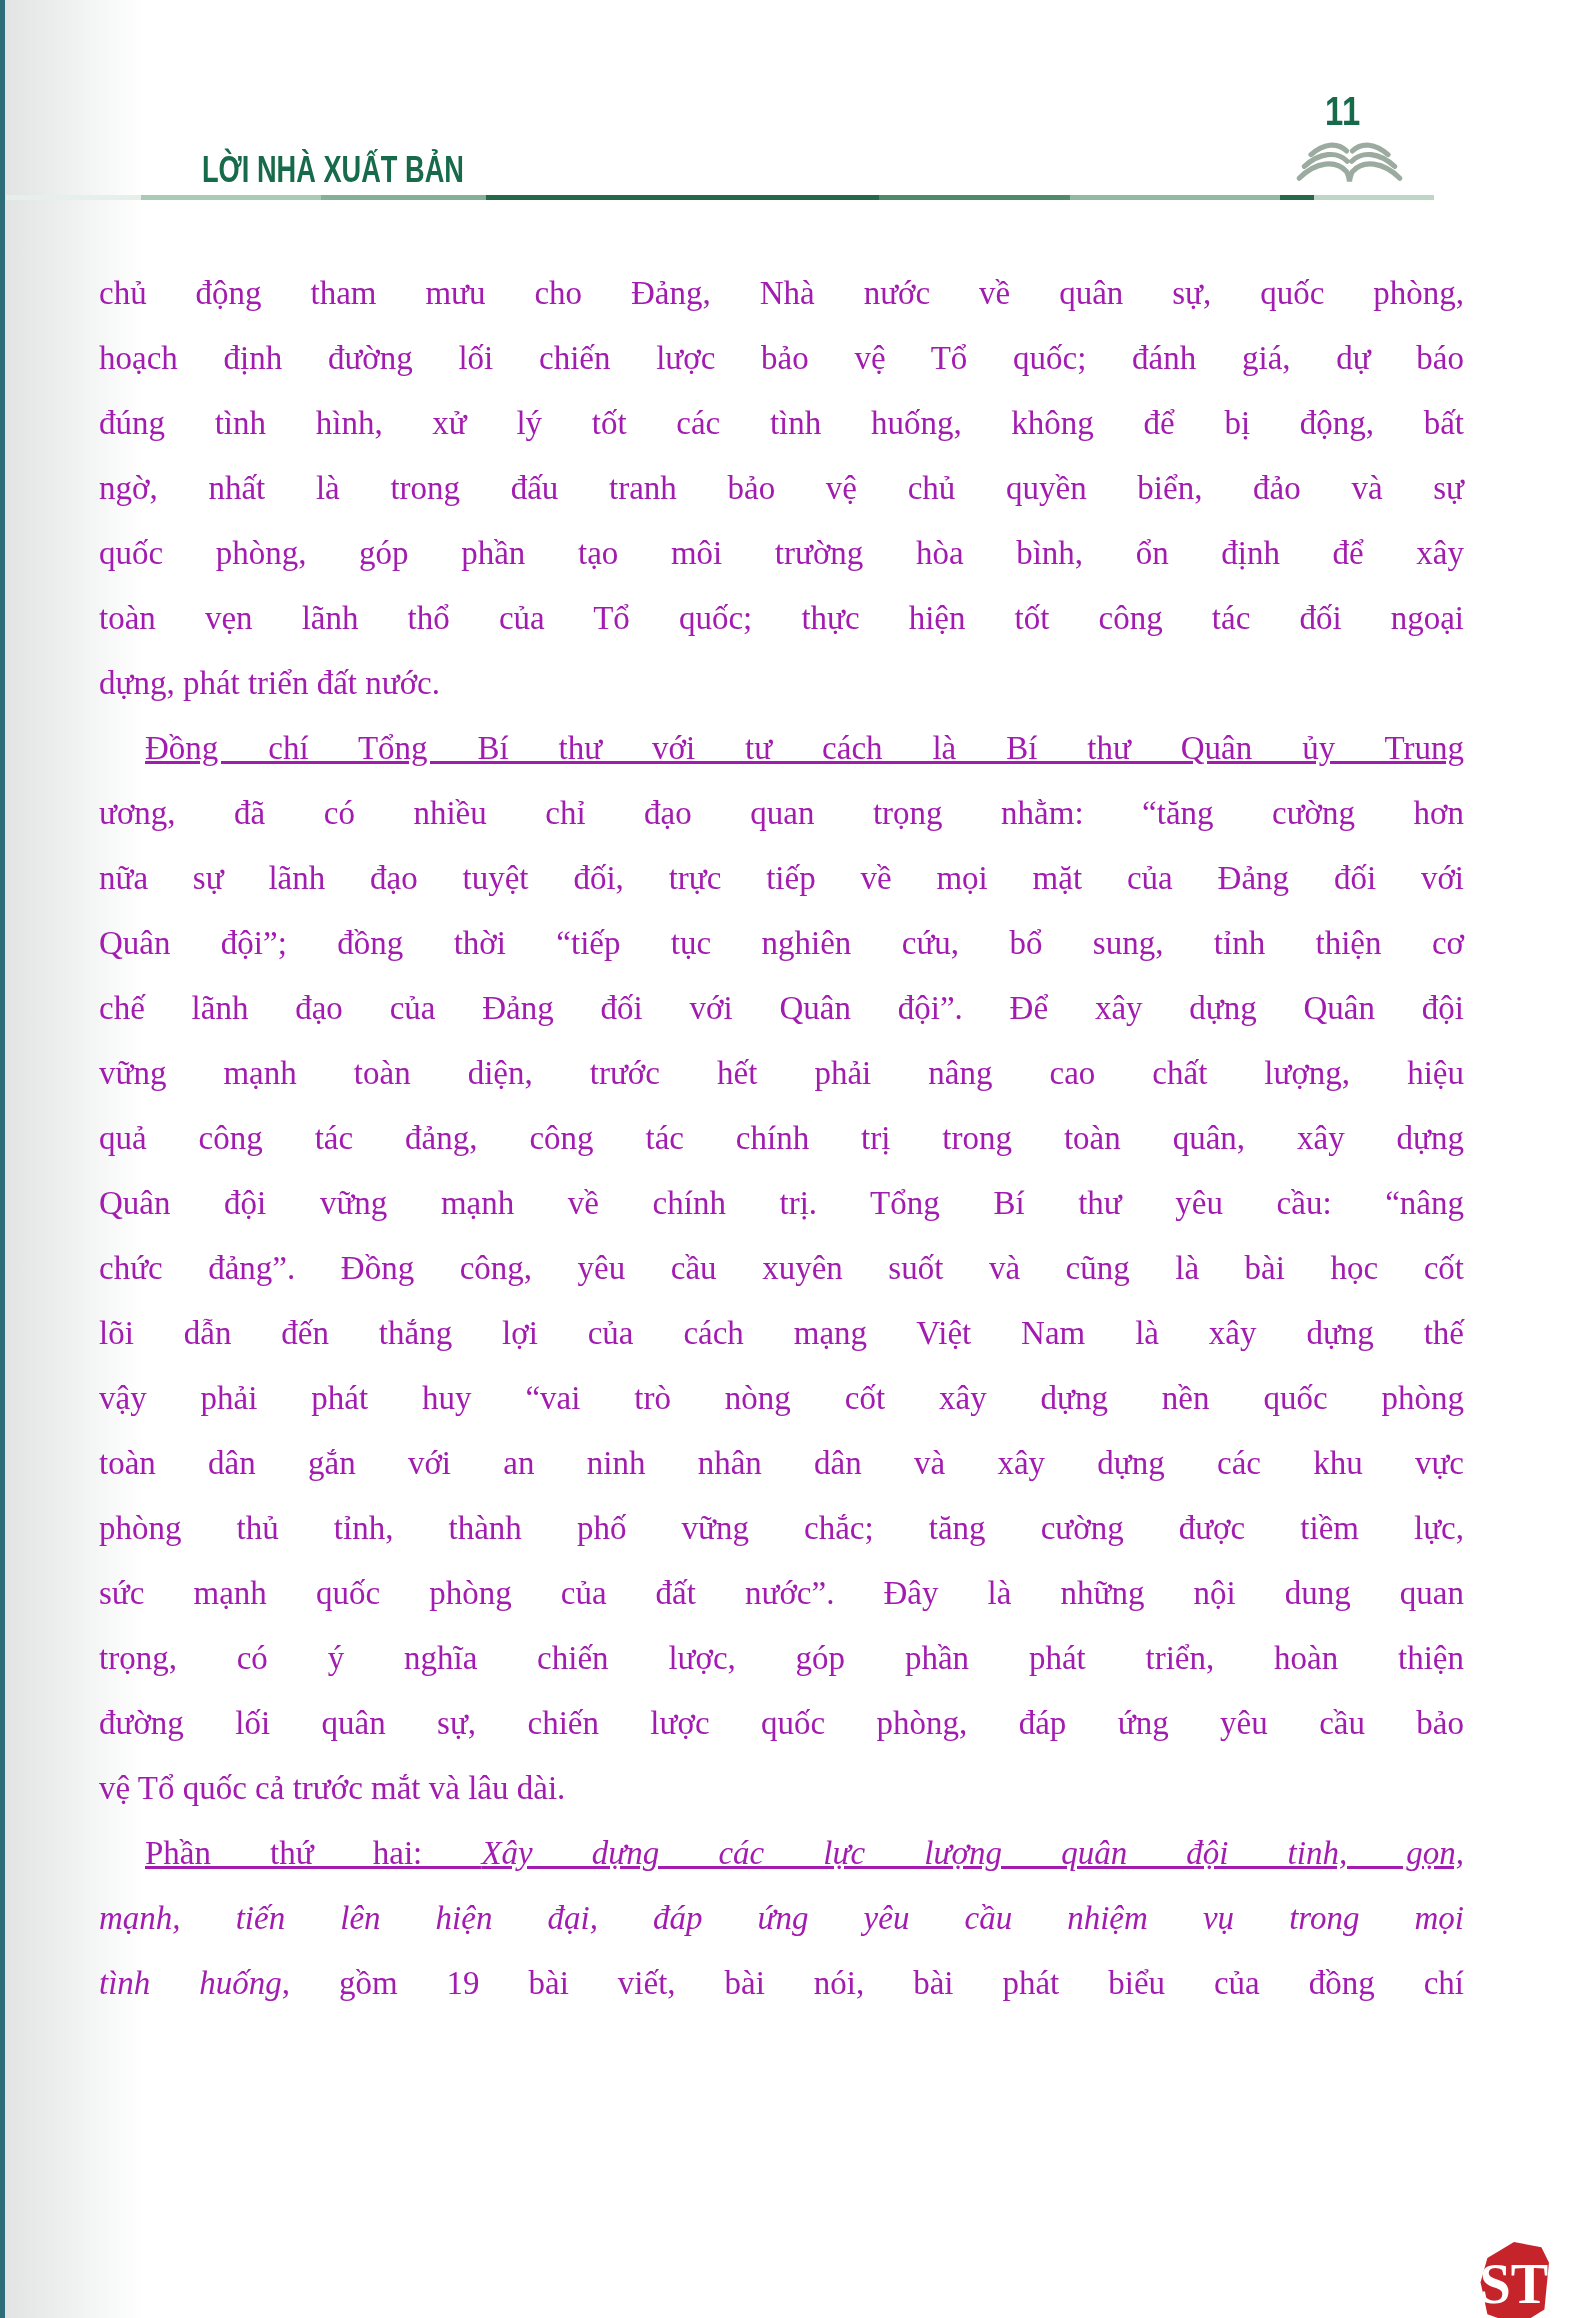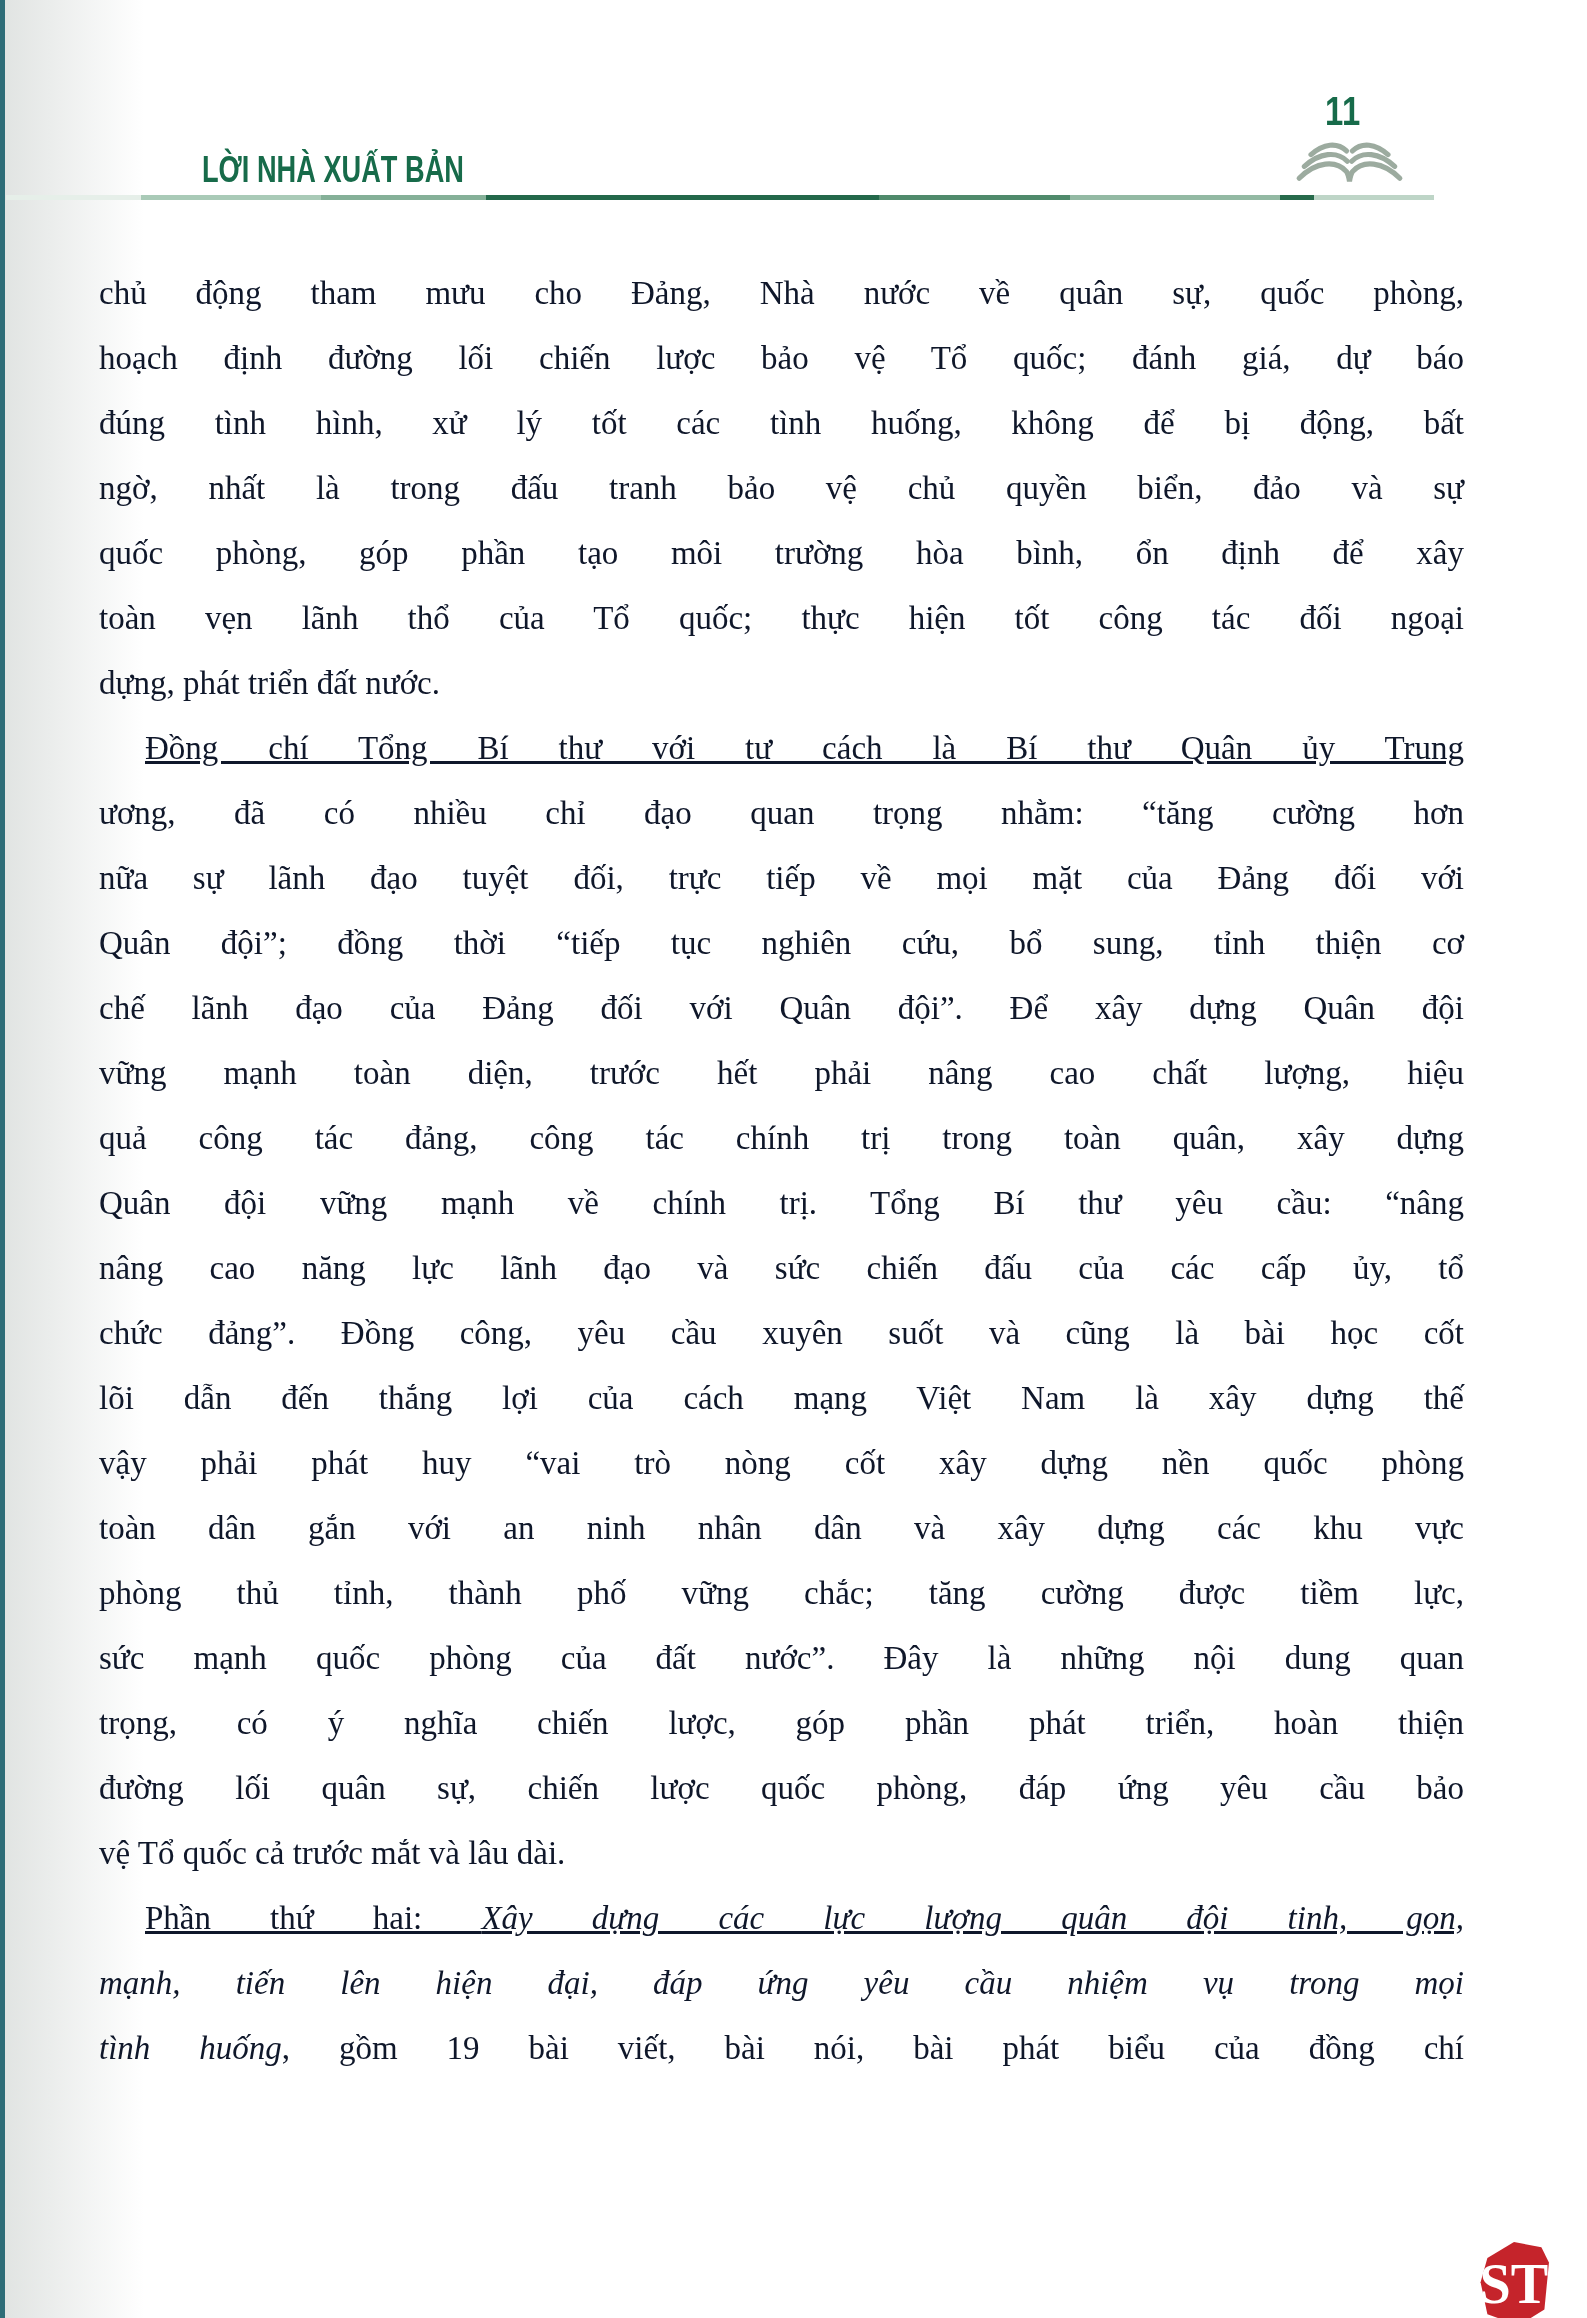--- a/index.html
+++ b/index.html
@@ -63,21 +63,21 @@
   }
   .book-icon {
     position: absolute; left: 1294px; top: 138px;
     width: 111px; height: 48px;
   }
 
   
   .text-block {
     position: absolute; left: 99px; top: 261px;
     width: 1365px;
-    color: #0f172a;
+    color: #a21caf;
     font-size: 33px;
   }
   .line {
     height: 65px; line-height: 65px;
     text-align: justify;
     text-align-last: justify;
     white-space: normal;
   }
   .line.endline { text-align-last: left; }
   .line.indent { text-indent: 46px; text-decoration: underline; }
@@ -119,21 +119,20 @@
     </div>
     <div>
       <div class="line indent"><span>Đồng chí Tổng Bí thư với tư cách là Bí thư Quân ủy Trung</span></div>
       <div class="line"><span>ương, đã có nhiều chỉ đạo quan trọng nhằm: “tăng cường hơn</span></div>
       <div class="line"><span>nữa sự lãnh đạo tuyệt đối, trực tiếp về mọi mặt của Đảng đối với</span></div>
       <div class="line"><span>Quân đội”; đồng thời “tiếp tục nghiên cứu, bổ sung, tỉnh thiện cơ</span></div>
       <div class="line"><span>chế lãnh đạo của Đảng đối với Quân đội”. Để xây dựng Quân đội</span></div>
       <div class="line"><span>vững mạnh toàn diện, trước hết phải nâng cao chất lượng, hiệu</span></div>
       <div class="line"><span>quả công tác đảng, công tác chính trị trong toàn quân, xây dựng</span></div>
       <div class="line"><span>Quân đội vững mạnh về chính trị. Tổng Bí thư yêu cầu: “nâng</span></div>
-      <div class="line"><span>nâng cao năng lực lãnh đạo và sức chiến đấu của các cấp ủy, tổ</span></div>
       <div class="line"><span>chức đảng”. Đồng công, yêu cầu xuyên suốt và cũng là bài học cốt</span></div>
       <div class="line"><span>lõi dẫn đến thắng lợi của cách mạng Việt Nam là xây dựng thế</span></div>
       <div class="line"><span>vậy phải phát huy “vai trò nòng cốt xây dựng nền quốc phòng</span></div>
       <div class="line"><span>toàn dân gắn với an ninh nhân dân và xây dựng các khu vực</span></div>
       <div class="line"><span>phòng thủ tỉnh, thành phố vững chắc; tăng cường được tiềm lực,</span></div>
       <div class="line"><span>sức mạnh quốc phòng của đất nước”. Đây là những nội dung quan</span></div>
       <div class="line"><span>trọng, có ý nghĩa chiến lược, góp phần phát triển, hoàn thiện</span></div>
       <div class="line"><span>đường lối quân sự, chiến lược quốc phòng, đáp ứng yêu cầu bảo</span></div>
       <div class="line endline"><span>vệ Tổ quốc cả trước mắt và lâu dài.</span></div>
     </div>

